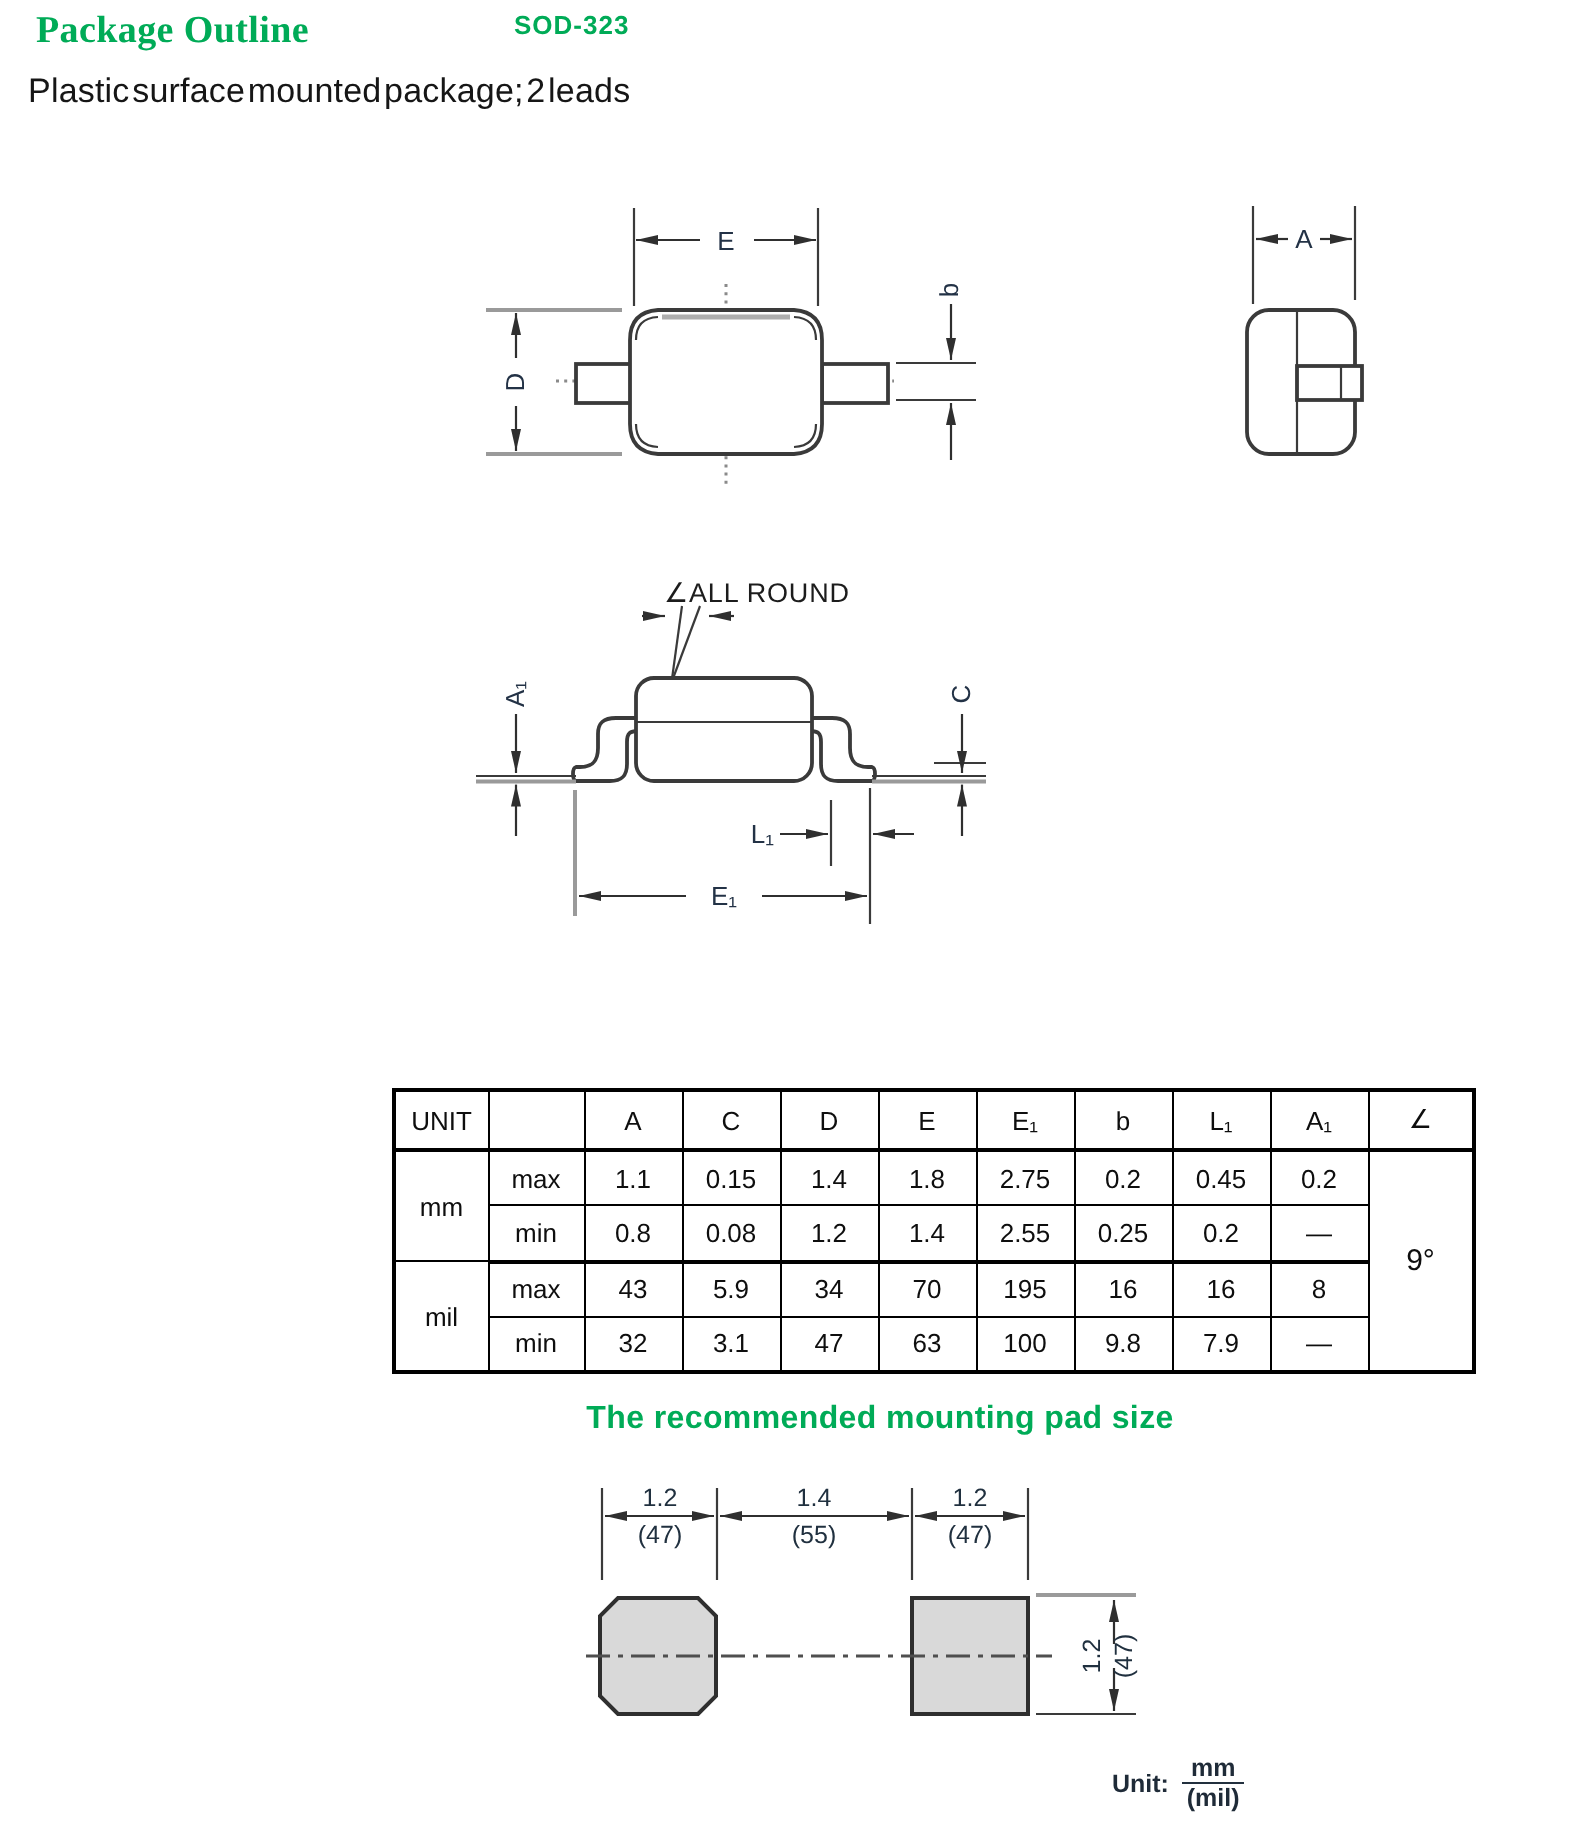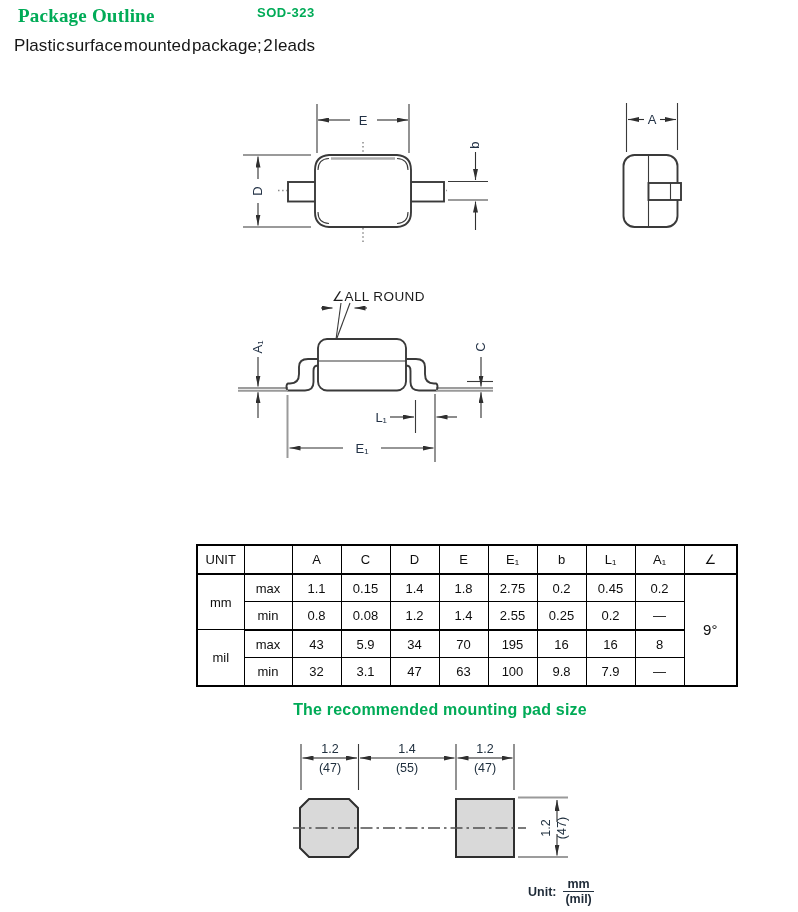--- a/index.html
+++ b/index.html
@@ -27,21 +27,21 @@
             table-layout:fixed;width:540px;height:143px;font-size:13px;color:#0e0e0e;padding-left:20px;}
   #dimtable td,#dimtable th{border:1px solid #000;text-align:center;vertical-align:middle;
             font-weight:normal;padding:0;}
   #dimtable{border:2px solid #000;}
   #dimtable tr.hdr td{border-bottom:2px solid #000;}
   #dimtable tr.mmmin td{border-bottom:2px solid #000;}
   #dimtable td.angle{font-size:15px;}
   #padtitle{left:41px;top:701px;width:798px;text-align:center;
             font-size:16px;font-weight:bold;letter-spacing:.2px;}
   
-  #unitnote{left:528px;top:877px;display:flex;align-items:center;gap:7px;
+  #unitnote{left:556px;top:877px;display:flex;align-items:center;gap:7px;
             font-size:12.5px;color:#1f2b38;font-weight:bold;}
   .frac{display:inline-flex;flex-direction:column;align-items:center;line-height:1.15;
         font-weight:bold;}
   .frac .num{border-bottom:1.5px solid #22303e;padding:0 4px;}
 </style>
 </head>
 <body>
 
 <div id="page">
 

